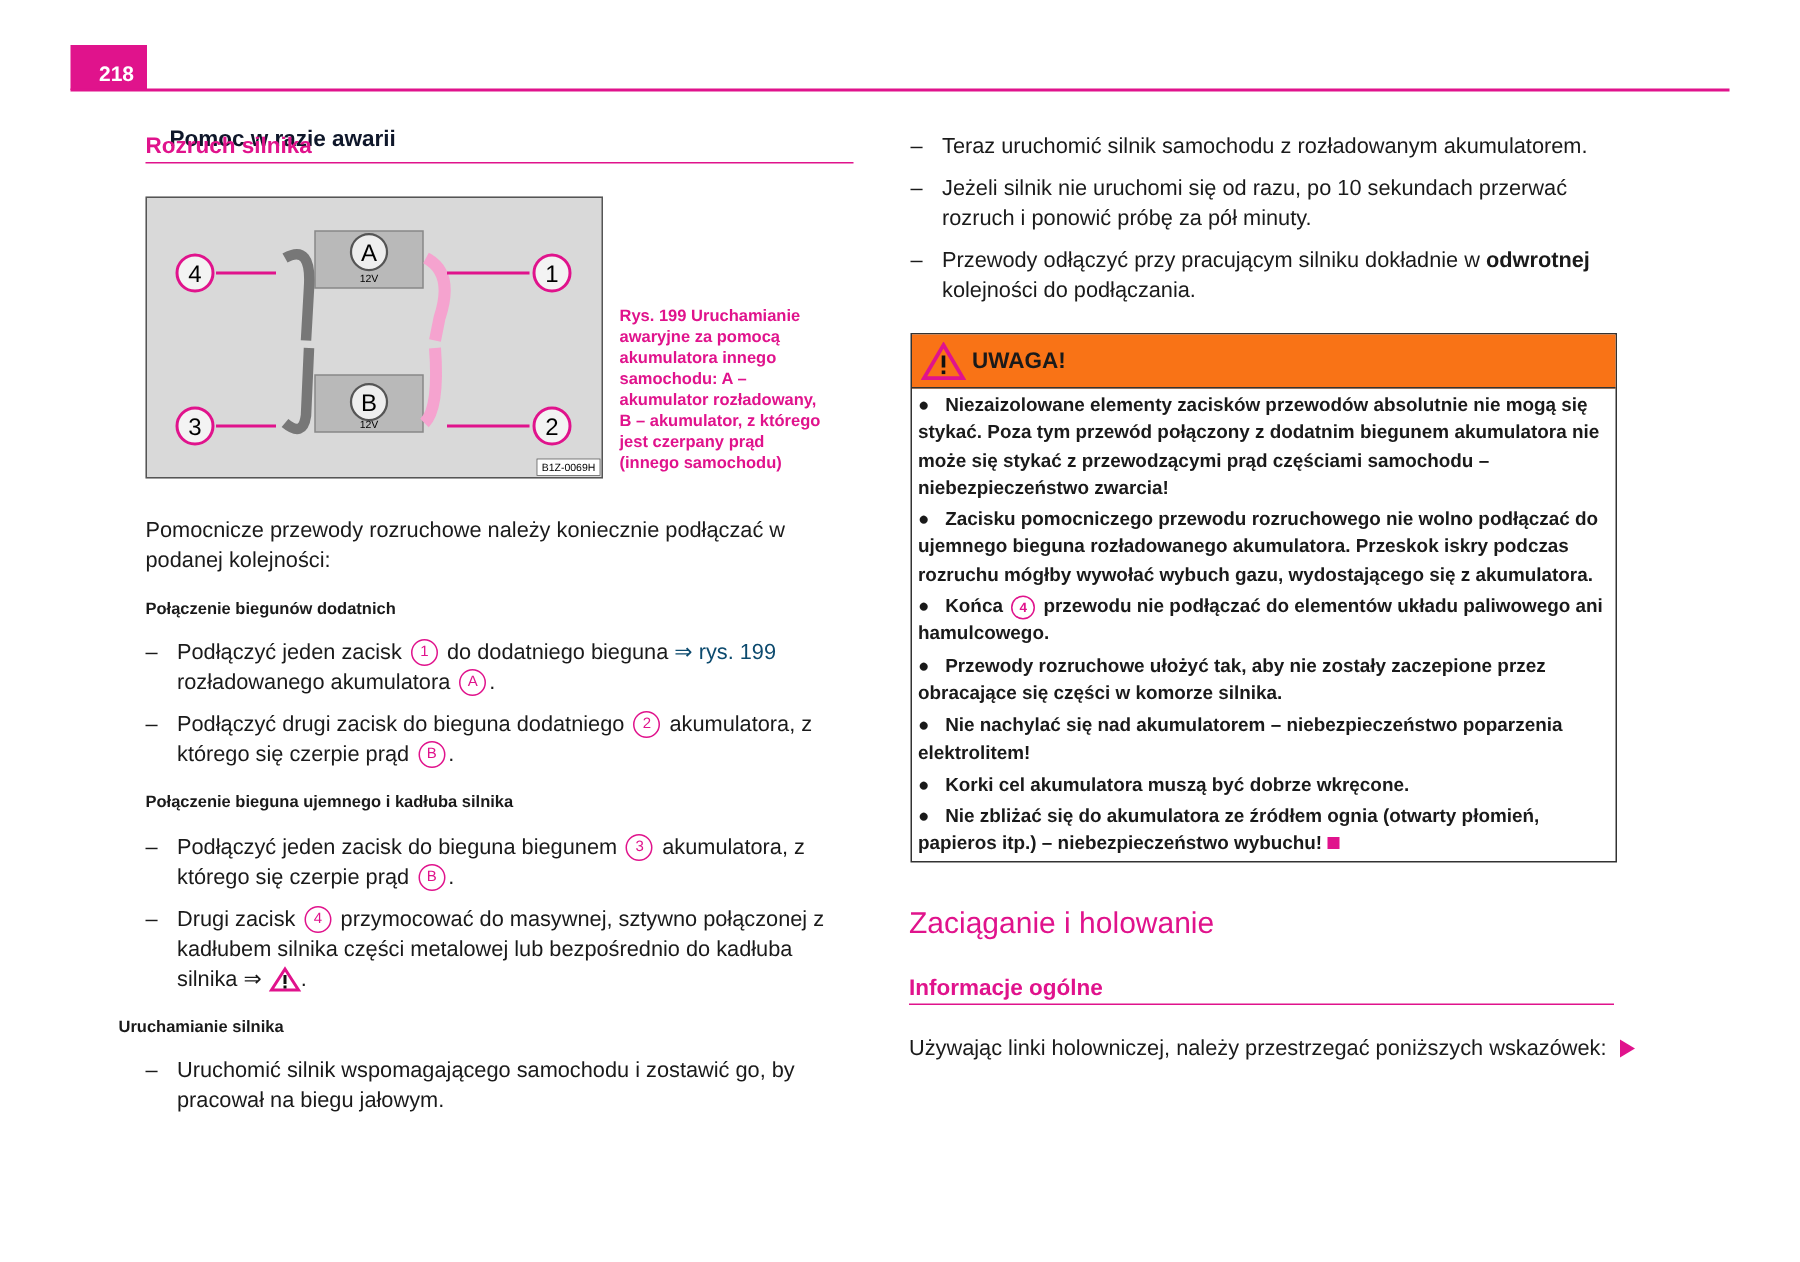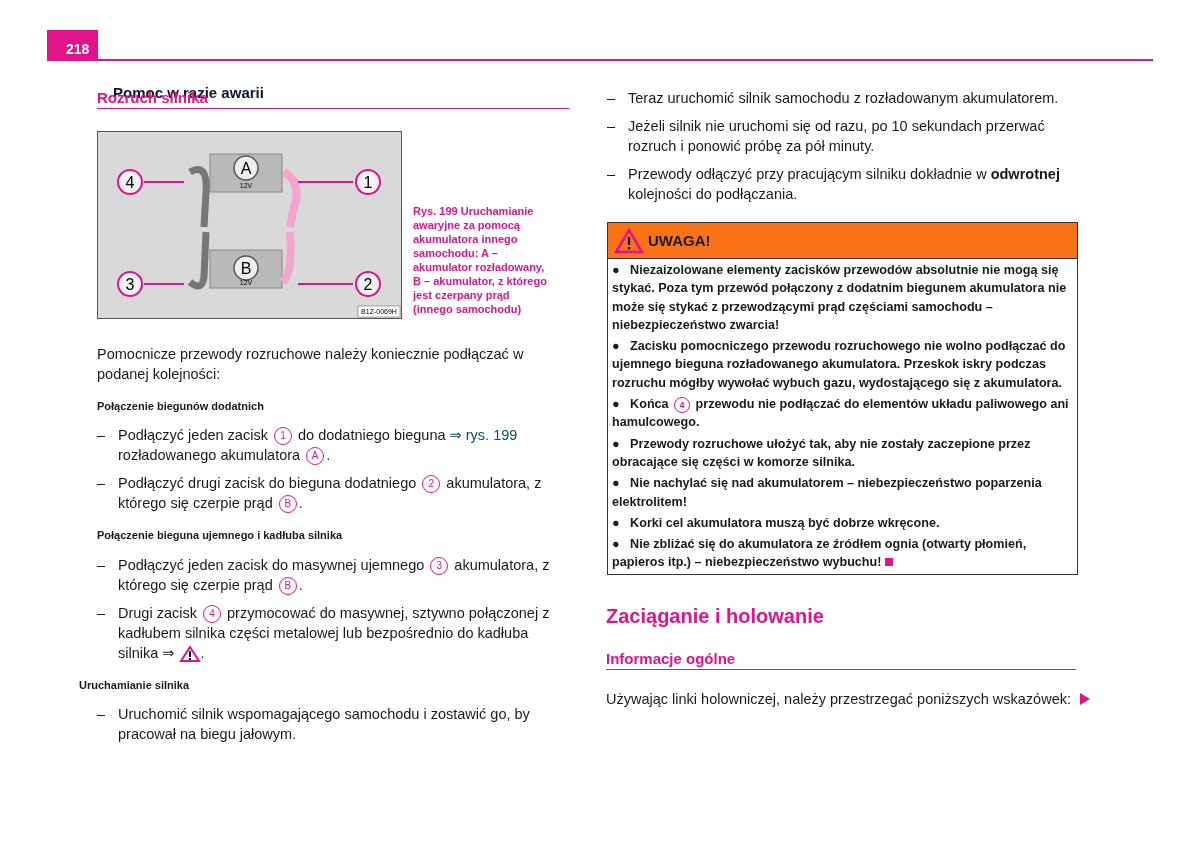--- a/index.html
+++ b/index.html
@@ -23,21 +23,21 @@
   .circ { display:inline-block; width:16px; height:16px; border:1.5px solid #e0138c; border-radius:50%;
           font-size:10px; line-height:16px; text-align:center; color:#e0138c; vertical-align:middle; margin:0 2px; box-sizing:content-box; }
   .link { color:#0c4a6e; }
 
   .warn-box { position:absolute; left:607px; top:222px; width:469px; height:351px; border:1px solid #333; }
   .warn-head { height:35px; background:#f97316; border-bottom:1px solid #333; position:relative; }
   .warn-title { position:absolute; left:40px; top:9px; font-size:15px; font-weight:bold; }
   .warn-item { font-size:12.6px; line-height:18.3px; font-weight:bold; padding:0 4px; margin-bottom:3px; }
   .warn-items { padding-top:2px; }
   .endmark { display:inline-block; width:8px; height:8px; background:#e0138c; margin-left:4px; }
-  .h2 { position:absolute; font-size:20px; font-weight:bold; color:#e0138c; }
+  .h2 { position:absolute; font-size:20px; font-weight:normal; color:#e0138c; }
 </style>
 </head>
 <body>
 
 <div class="header-box"></div>
 <div class="page-num">218</div>
 <div class="header-title">Pomoc w razie awarii</div>
 <div class="header-rule"></div>
 
 <div class="section-title" style="left:97px;top:89px;">Rozruch silnika</div>
@@ -84,21 +84,21 @@
   <span>rozładowanego akumulatora</span> <span class="circ">A</span><span>.</span>
 </div>
 <div class="bullet" style="left:97px;top:473px;width:450px;">
   <span class="dash">–</span>
   <span>Podłączyć drugi zacisk do bieguna dodatniego</span> <span class="circ">2</span> <span>akumulatora, z którego się czerpie prąd</span> <span class="circ">B</span><span>.</span>
 </div>
 
 <div class="subhead" style="left:97px;top:529px;">Połączenie bieguna ujemnego i kadłuba silnika</div>
 <div class="bullet" style="left:97px;top:555px;width:450px;">
   <span class="dash">–</span>
-  <span>Podłączyć jeden zacisk do masywnej ujemnego</span> <span class="circ">3</span> <span>akumulatora, z którego się czerpie prąd</span> <span class="circ">B</span><span>.</span>
+  <span>Podłączyć jeden zacisk do bieguna biegunem</span> <span class="circ">3</span> <span>akumulatora, z którego się czerpie prąd</span> <span class="circ">B</span><span>.</span>
 </div>
 <div class="bullet" style="left:97px;top:603px;width:450px;">
   <span class="dash">–</span>
   <span>Drugi zacisk</span> <span class="circ">4</span> <span>przymocować do masywnej, sztywno połączonej z kadłubem silnika części metalowej lub bezpośrednio do kadłuba silnika ⇒</span>
   <svg width="22" height="18" viewBox="0 0 22 18" style="vertical-align:middle">
       <path d="M11 2 L20 16 L2 16 Z" fill="none" stroke="#e0138c" stroke-width="2"></path>
       <rect x="10" y="6" width="2" height="6" fill="#111"></rect>
       <rect x="10" y="13" width="2" height="2" fill="#111"></rect>
     </svg><span>.</span>
 </div>

